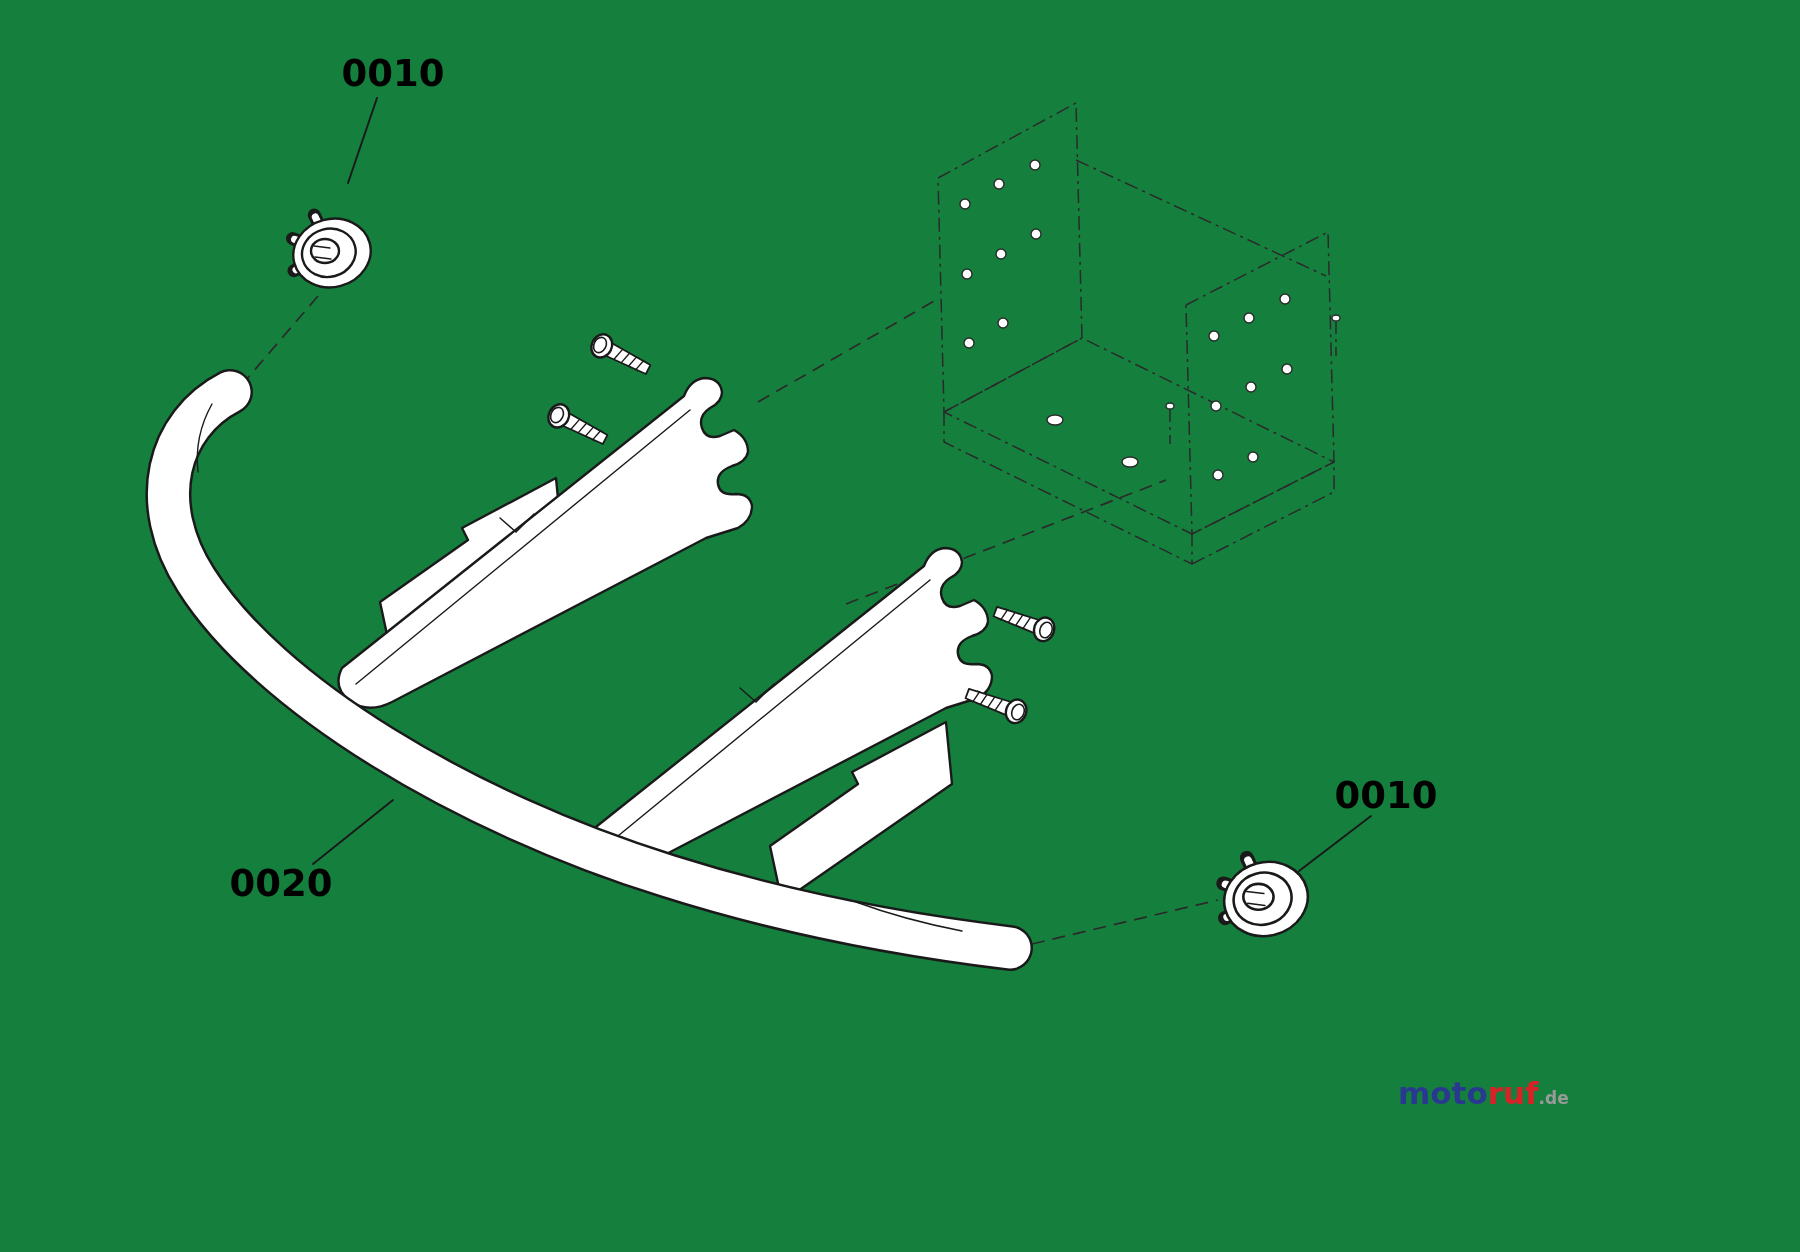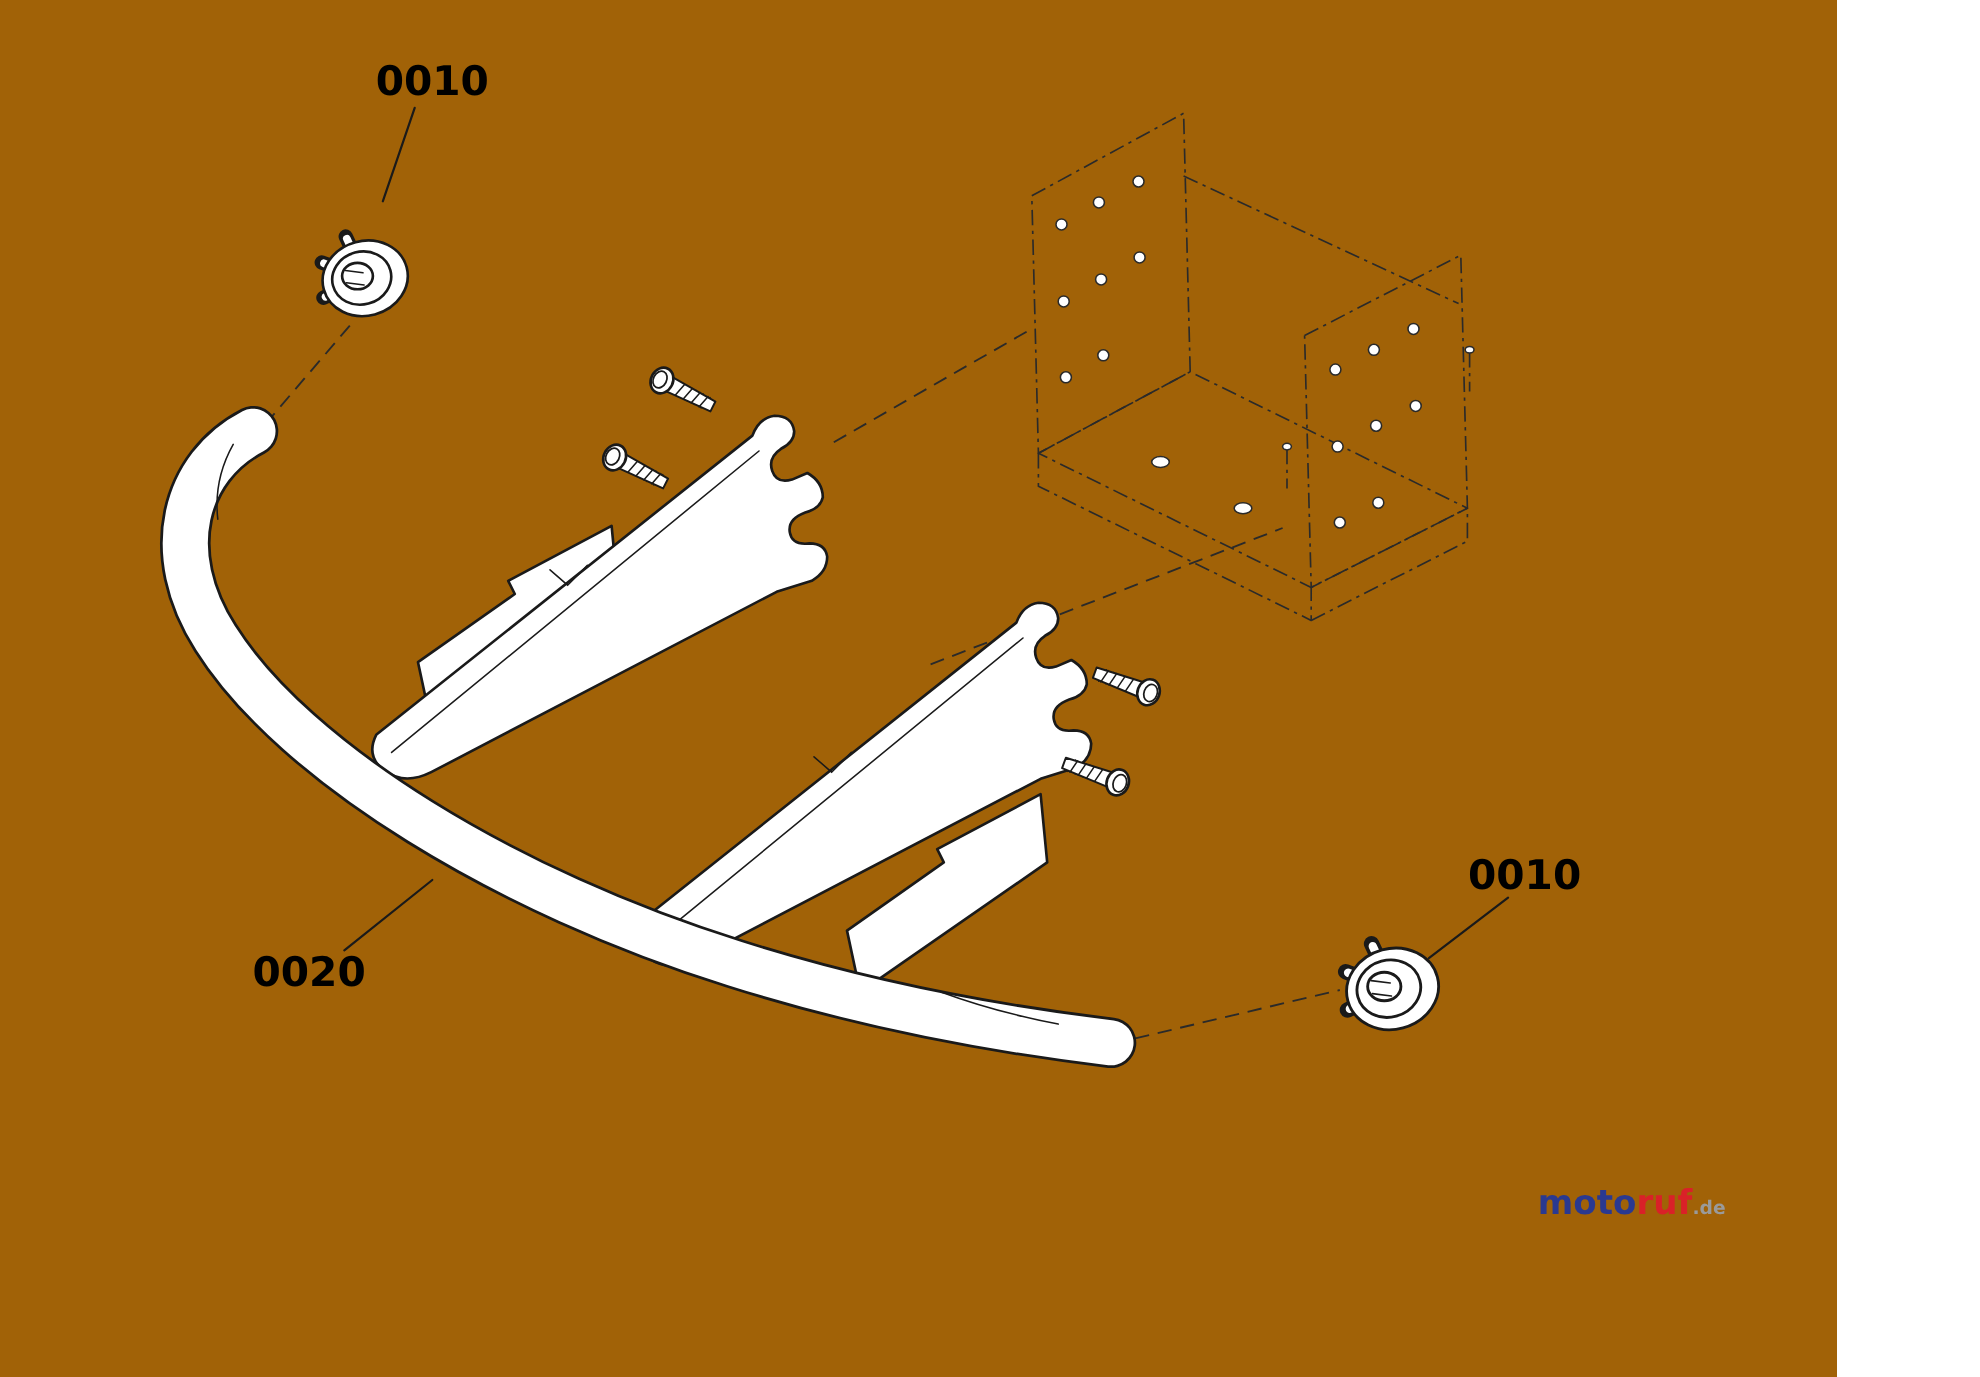--- a/index.html
+++ b/index.html
@@ -2,23 +2,23 @@
 <html><head>
 <meta charset="utf-8">
 <style>
   html, body {
     margin: 0;
     padding: 0;
     background: #ffffff;
   }
   .canvas {
     position: relative;
-    width: 1670px;
+    width: 1800px;
     height: 1252px;
-    background: #a16207;
+    background: #15803d;
     overflow: hidden;
     font-family: "DejaVu Sans", sans-serif;
   }
   svg { display: block; }
   .part {
     fill: #ffffff;
     stroke: #1a1a1a;
     stroke-width: 2.4;
     stroke-linejoin: round;
   }

